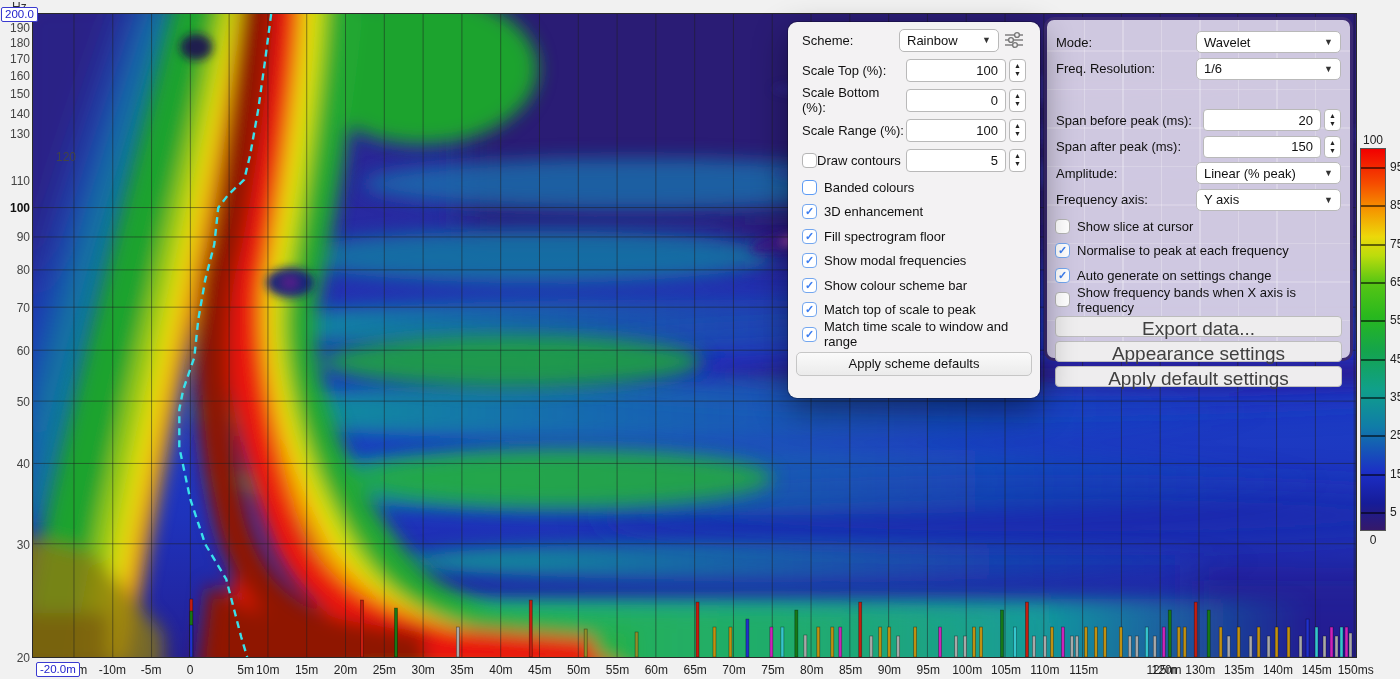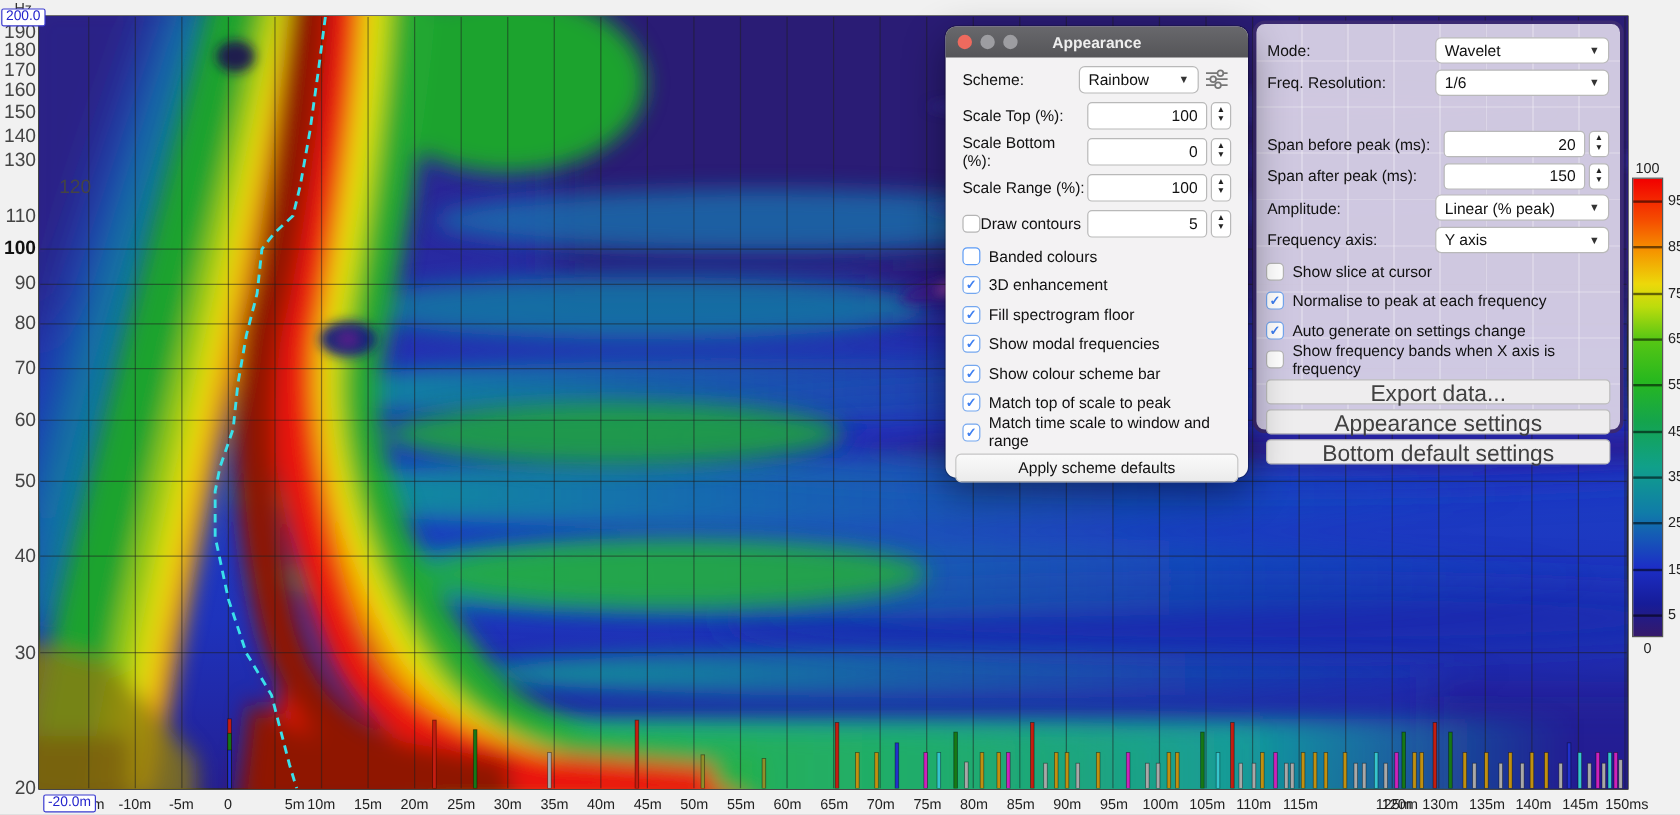--- a/index.html
+++ b/index.html
@@ -6,21 +6,21 @@
   body{width:1400px;height:679px;background:#f1f1f1;font-family:"Liberation Sans",sans-serif;-webkit-font-smoothing:antialiased;}
   .stage{position:relative;width:1400px;height:679px;background:#f1f1f1;overflow:hidden;}
 
   
   .plot{position:absolute;left:32px;top:13px;width:1325px;height:645px;border:1px solid #2a2a2a;box-sizing:border-box;background:#222;}
   .plot svg{display:block;}
 
   
   .hz-label{position:absolute;left:12px;top:0px;font-size:12px;color:#333;}
   .axis-box{position:absolute;background:#fff;border:1px solid #3a3ad0;border-radius:2px;color:#2323cc;font-size:11.5px;padding:0 3px;line-height:13px;z-index:3;}
-  .ytick{position:absolute;left:0;width:30px;text-align:right;font-size:16px;color:#444;line-height:14px;}
+  .ytick{position:absolute;left:0;width:30px;text-align:right;font-size:12px;color:#444;line-height:14px;}
   .ytick.major{color:#111;font-weight:bold;}
   .xtick{position:absolute;width:50px;text-align:center;font-size:12px;color:#222;top:663px;}
 
   
   .cbar-top,.cbar-bottom{position:absolute;width:26px;text-align:center;font-size:12px;color:#222;}
   .cbar{position:absolute;border:1px solid #555;box-sizing:border-box;}
   .cbar .ctick{position:absolute;left:0;width:100%;height:2px;background:rgba(0,0,0,.55);}
   .cbar-lab{position:absolute;font-size:12px;color:#222;}
 
   
@@ -371,28 +371,20 @@
       <div class="cbar-lab" style="left: 1390px; top: 275.05px;">65</div>
       <div class="cbar-lab" style="left: 1390px; top: 313.35px;">55</div>
       <div class="cbar-lab" style="left: 1390px; top: 351.65px;">45</div>
       <div class="cbar-lab" style="left: 1390px; top: 389.95px;">35</div>
       <div class="cbar-lab" style="left: 1390px; top: 428.25px;">25</div>
       <div class="cbar-lab" style="left: 1390px; top: 466.55px;">15</div>
       <div class="cbar-lab" style="left: 1390px; top: 504.85px;">5</div>
     </div>
 
   <div class="dialog">
-    <div class="titlebar">
-      <div class="lights">
-        <span class="light" style="background:#ee6a5e;"></span>
-        <span class="light" style="background:#9d9da1;"></span>
-        <span class="light" style="background:#9d9da1;"></span>
-      </div>
-      <span class="title">Appearance</span>
-    </div>
     <div id="ap-rows" style="padding-top:3px;">
         <div class="ap-row">
           <span class="lbl">Scheme:</span>
           <div class="ctrl">
             <div class="select" style="width: 100px;">
               <span class="sval">Rainbow</span>
               <span class="arrow">▼</span>
             </div>
             <span class="sliders-icon">
               <svg width="20" height="18" viewBox="0 0 20 18">
@@ -556,17 +548,17 @@
           <span class="cb-lbl">Auto generate on settings change</span>
         </div>
         <div class="cbrow">
           <span class="cb">✓</span>
           <span class="cb-lbl">Show frequency bands when X axis is frequency</span>
         </div>
       </div>
     <div id="sp-buttons" style="margin-top:2px;">
         <button class="panel-btn">Export data...</button>
         <button class="panel-btn">Appearance settings</button>
-        <button class="panel-btn">Bottom default settings</button>
+        <button class="panel-btn">Apply default settings</button>
       </div>
   </div>
 
 </div>
 
 </body></html>

